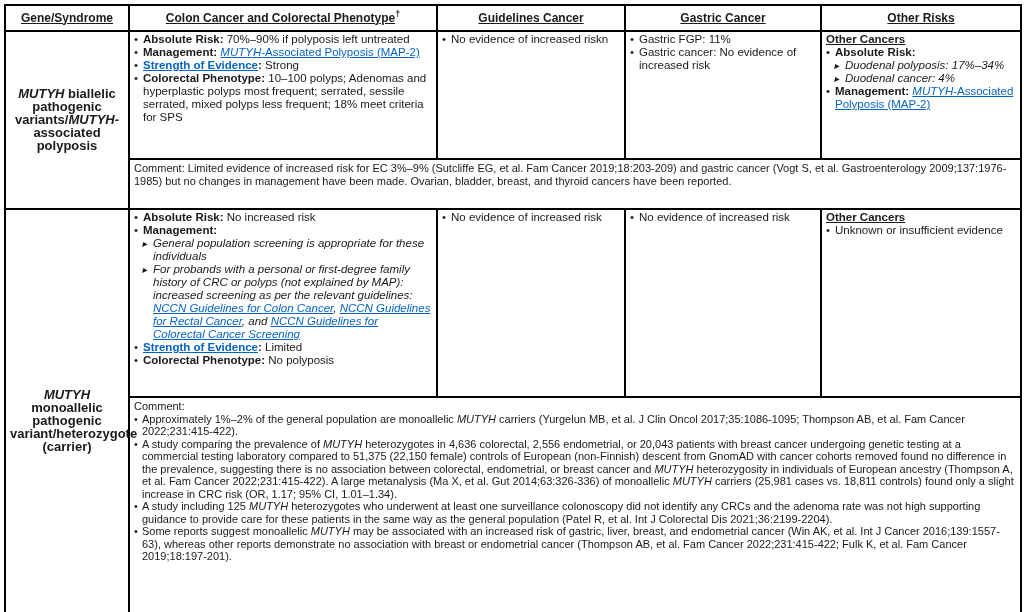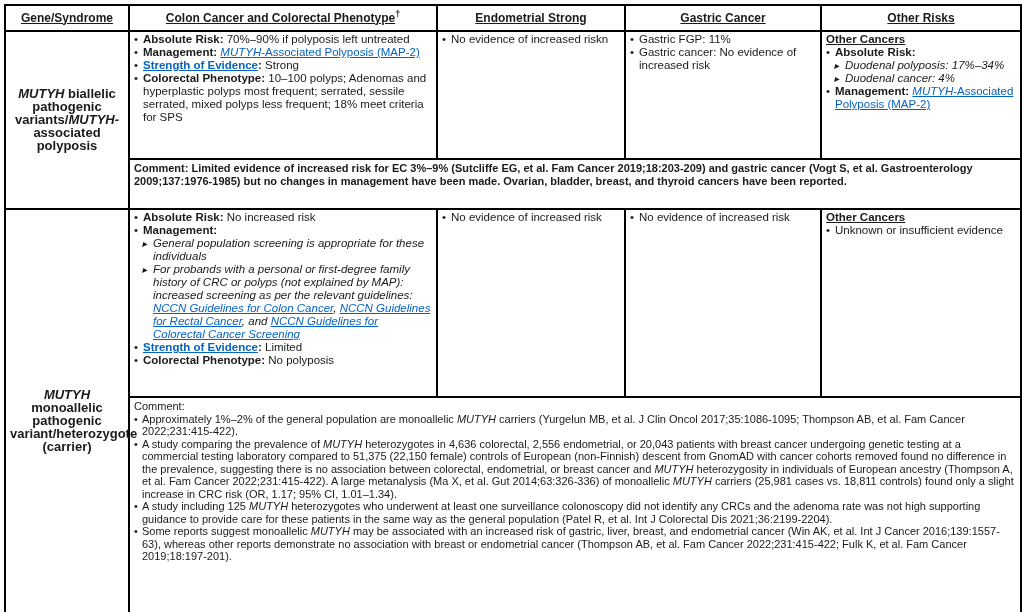--- a/index.html
+++ b/index.html
@@ -27,21 +27,21 @@
   }
   th .u{ text-decoration:underline; }
   sup{ font-size:9px; vertical-align:super; line-height:0; }
 
   .gene-cell{
     text-align:center; vertical-align:middle;
     font-weight:700; font-size:13px; line-height:13px;
   }
 
   tr.r1-body{ height:128px; }
-  tr.r1-comment{ height:50px;font-weight:bold; }
+  tr.r1-comment{ height:50px; }
   tr.r2-body{ height:188px; }
   tr.r2-comment{ height:236px; }
 
   .bullet{ position:relative; padding-left:9px; }
   .bullet::before{ content:"\2022"; position:absolute; left:0; top:0; }
   .subbullet{ position:relative; padding-left:19px;font-style:italic; }
   .subbullet::before{ content:"\25B8"; position:absolute; left:8px; top:0; font-size:10px; }
 
   .comment-cell{ font-size:11px; line-height:12.5px; padding:2px 4px; }
   .comment-cell .bullet{ padding-left:8px; }
@@ -69,21 +69,21 @@
         <col style="width:308px">
         <col style="width:188px">
         <col style="width:196px">
         <col style="width:200px">
     </colgroup>
 
     <tbody>
         <tr>
       <th><span class="u">Gene/Syndrome</span></th>
       <th><span class="u">Colon Cancer and Colorectal Phenotype</span><sup>†</sup></th>
-      <th><span class="u">Endometrial Strong</span></th>
+      <th><span class="u">Guidelines Cancer</span></th>
       <th><span class="u">Gastric Cancer</span></th>
       <th><span class="u">Other Risks</span></th>
     </tr>
 
     <tr class="r1-body">
       <td class="gene-cell" rowspan="2">
         <span><span class="bi">MUTYH</span><span class="b"> biallelic pathogenic variants/</span><span class="bi">MUTYH-</span><span class="b">associated polyposis</span></span>
       </td>
       <td>
         <div class="bullet"><span><span class="b">Absolute Risk:</span> 70%–90% if polyposis left untreated</span></div>

